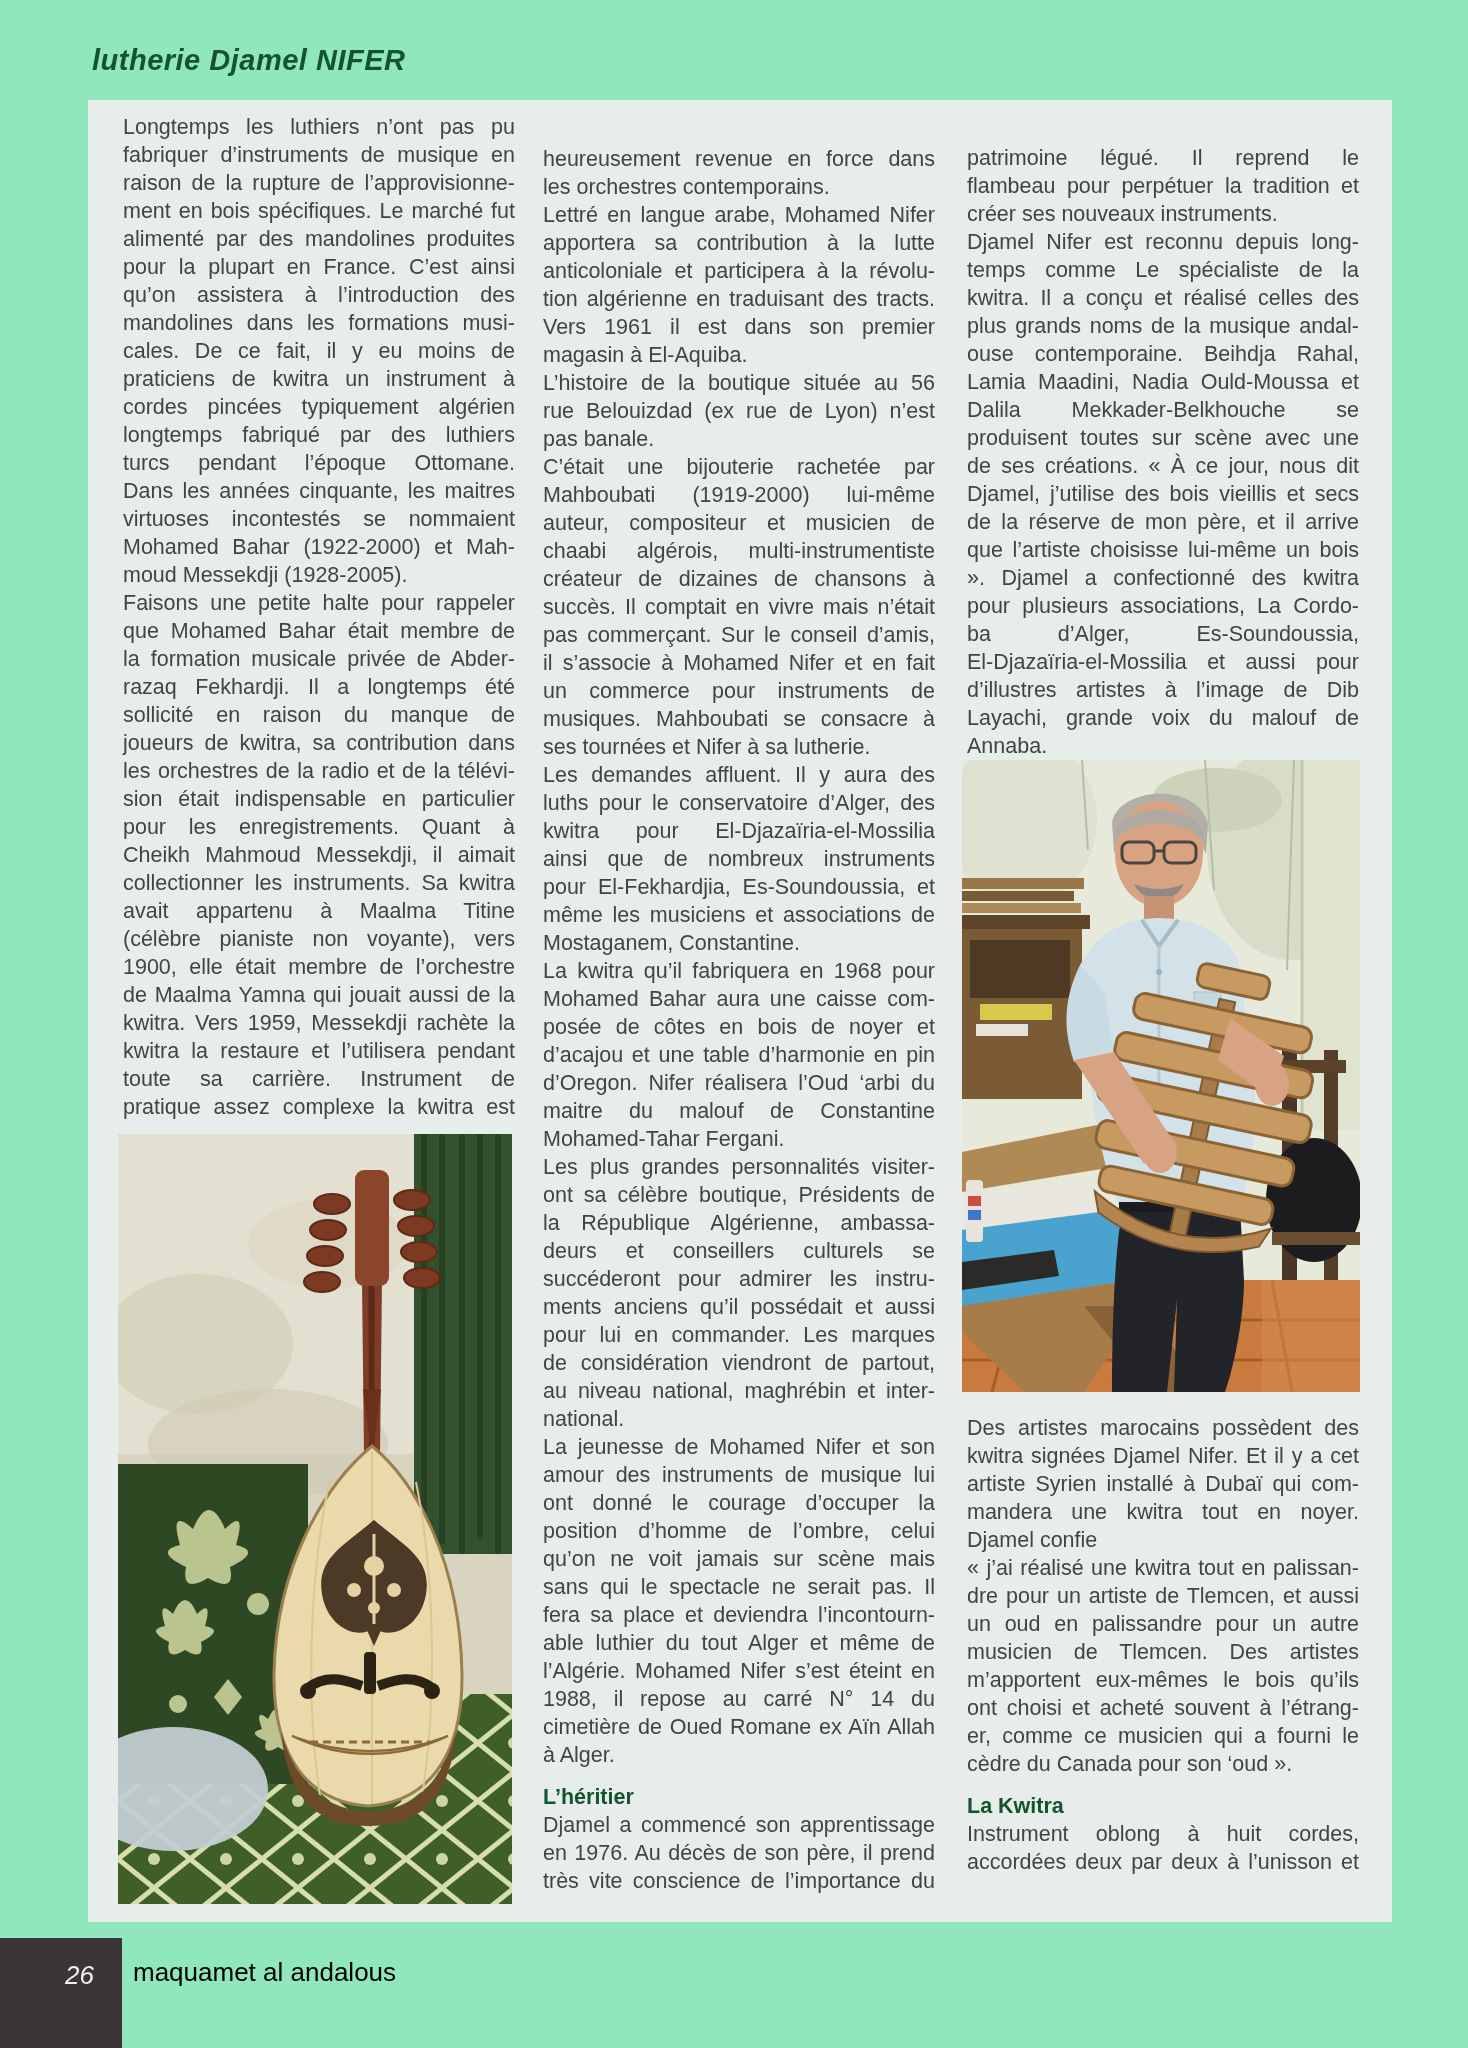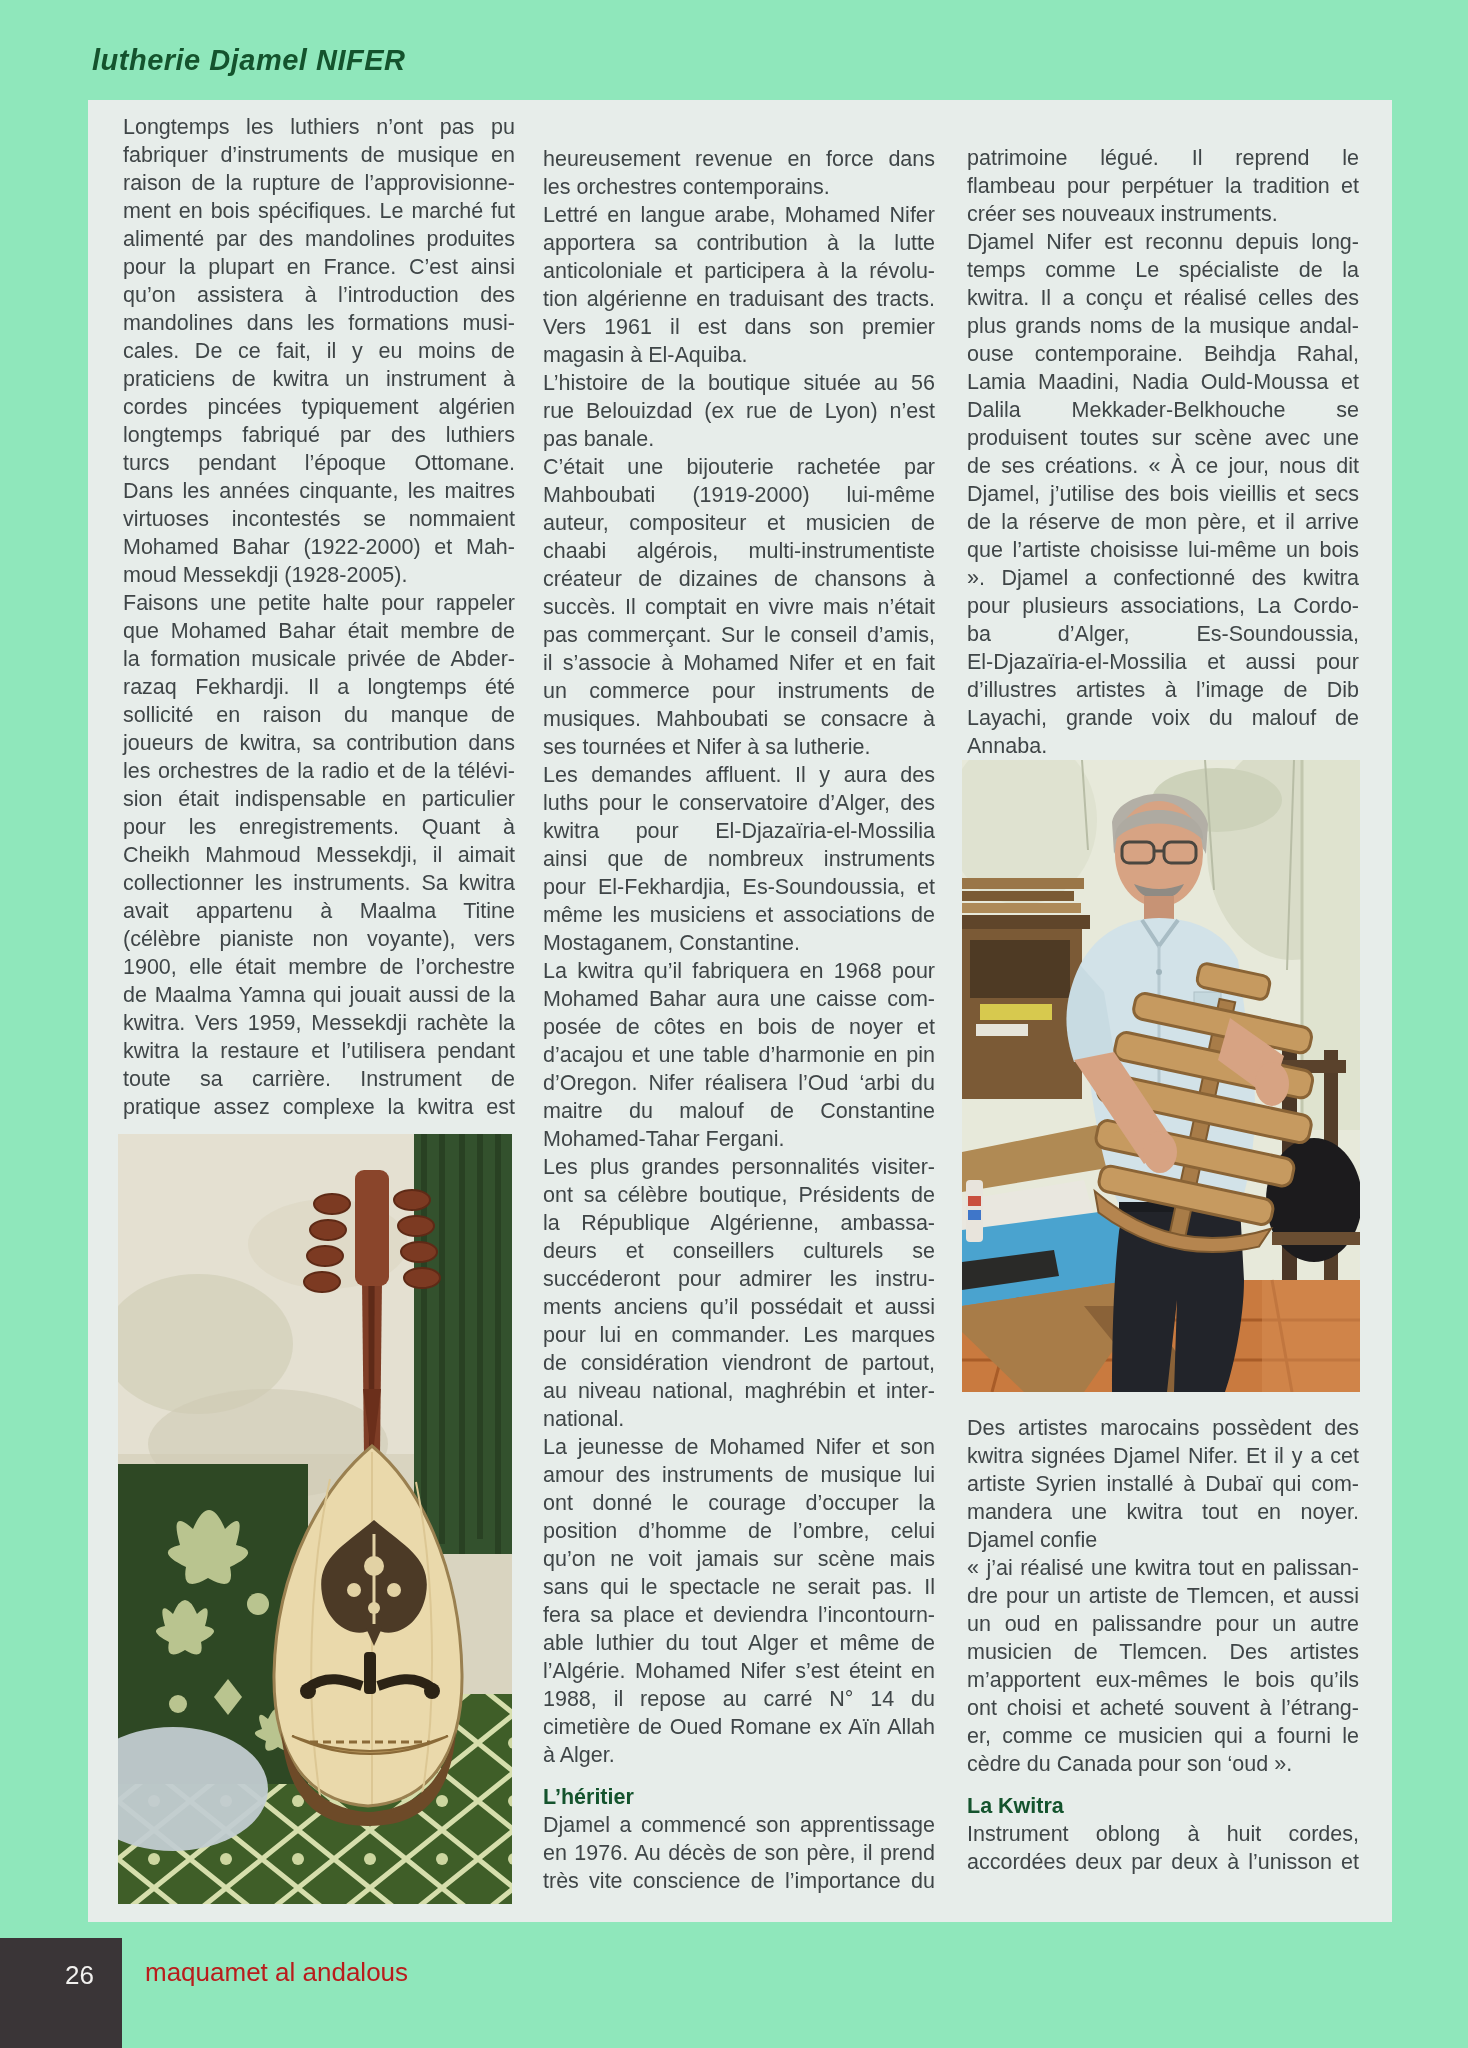--- a/index.html
+++ b/index.html
@@ -19,27 +19,27 @@
   }
   .col{position:absolute;width:392px;color:#3f4547;}
   .line{font-size:21.5px;line-height:28px;text-align:left;}
   .jl{text-align:justify;text-align-last:justify;}
   .hline{font-size:21.5px;line-height:28px;font-weight:bold;color:#14532d;}
   .spc{height:14px;}
   .photo{position:absolute;overflow:hidden;background:#cfcaba;}
   .photo svg{display:block;}
   .footer-box{
     position:absolute;left:0;top:1938px;width:122px;height:110px;
-    background:#3a3537;color:#f2f1ef;
+    background:#3a3537;color:#f2f1ef;font-style:italic;
   }
   .footer-page{
     position:absolute;right:28px;top:22px;font-size:26px;color:#f2f1ef;
   }
   .footer-label{
-    position:absolute;left:145px;top:1957px;font-size:26px;color:#b91c1c;
+    position:absolute;left:133px;top:1957px;font-size:26px;color:#000000;
   }
 </style>
 </head>
 <body>
 
 <div id="page">
 
   <div class="page-title">lutherie Djamel NIFER</div>
 
   <div class="panel"></div>

